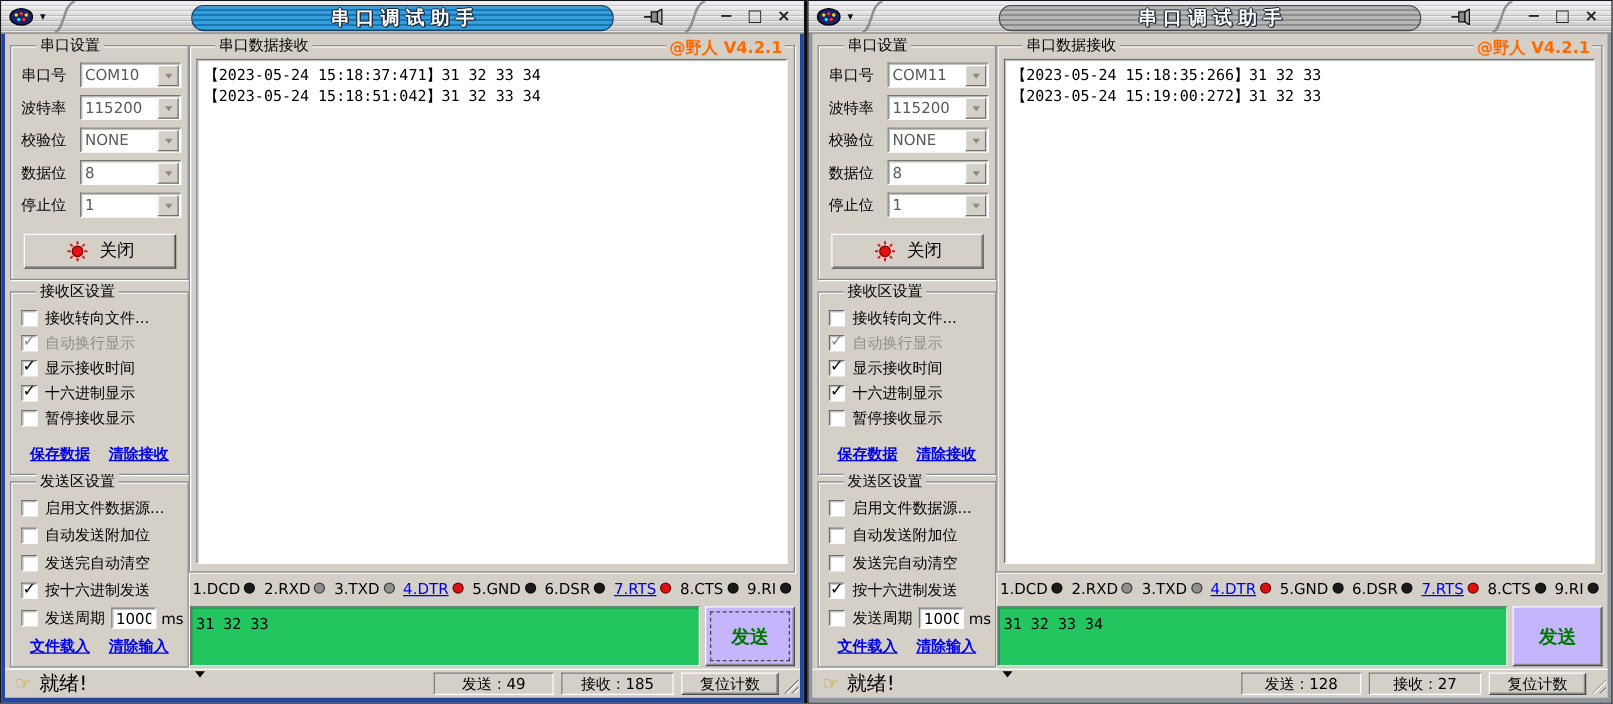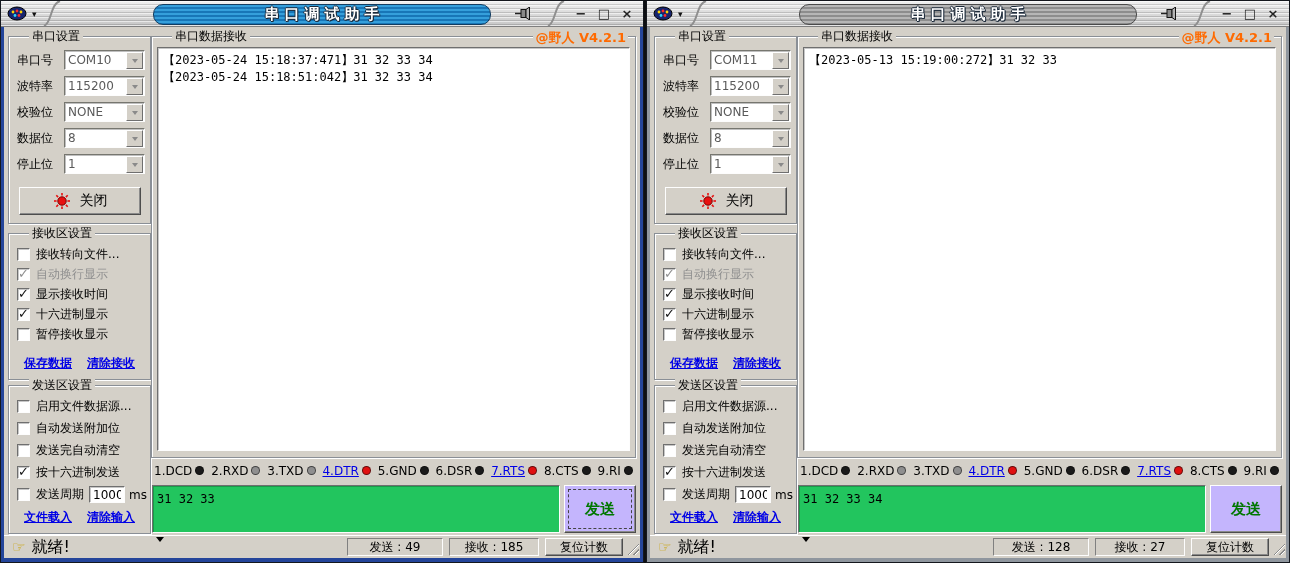--- a/index.html
+++ b/index.html
@@ -504,21 +504,22 @@
         <div class="links">
           <a class="link">文件载入</a>
           <a class="link">清除输入</a>
         </div>
       </div>
 
       <div class="group g-rx">
         <span class="group-label">串口数据接收</span>
         <span class="watermark">@野人 V4.2.1</span>
         <div class="rx-box">
-          <div class="rx-line">【2023-05-13 15:19:00:272】31 32 33</div>
+          <div class="rx-line">【2023-05-24 15:18:35:266】31 32 33</div>
+          <div class="rx-line">【2023-05-24 15:19:00:272】31 32 33</div>
         </div>
       </div>
 
       <div class="pin-row">
         <span class="pin-item">
               <span class="pin-lab">1.DCD</span>
               <span class="dot" style="background: rgb(26, 26, 26);"></span>
             </span>
         <span class="pin-item">
               <span class="pin-lab">2.RXD</span>

